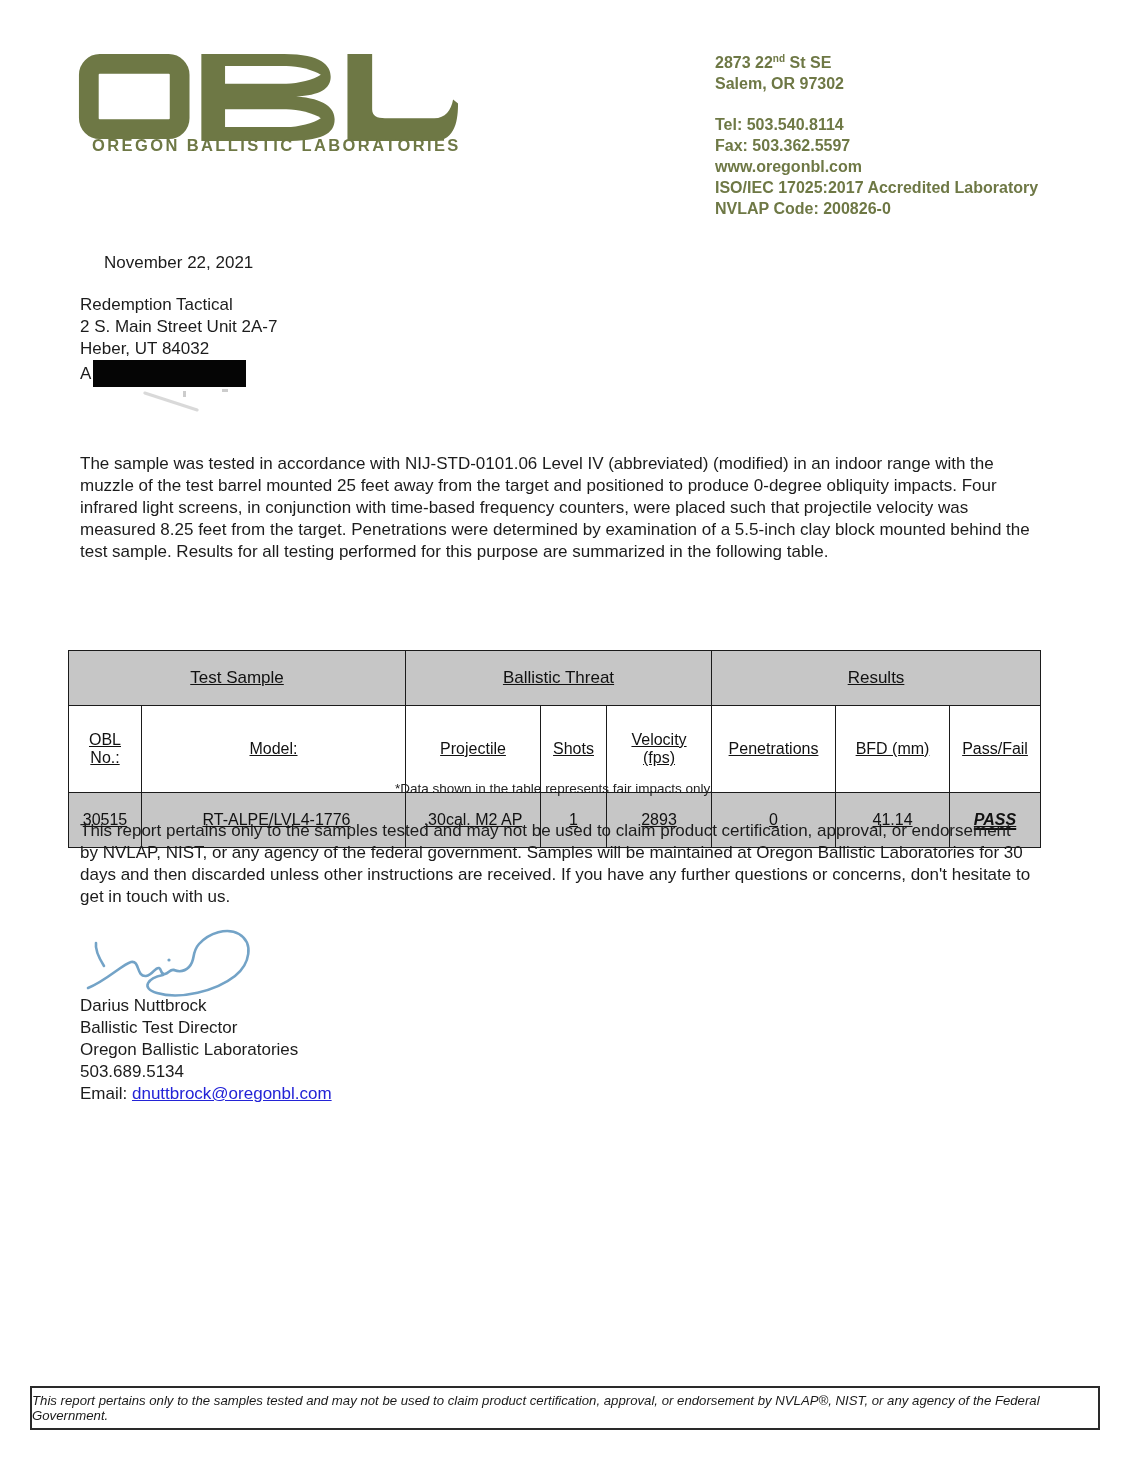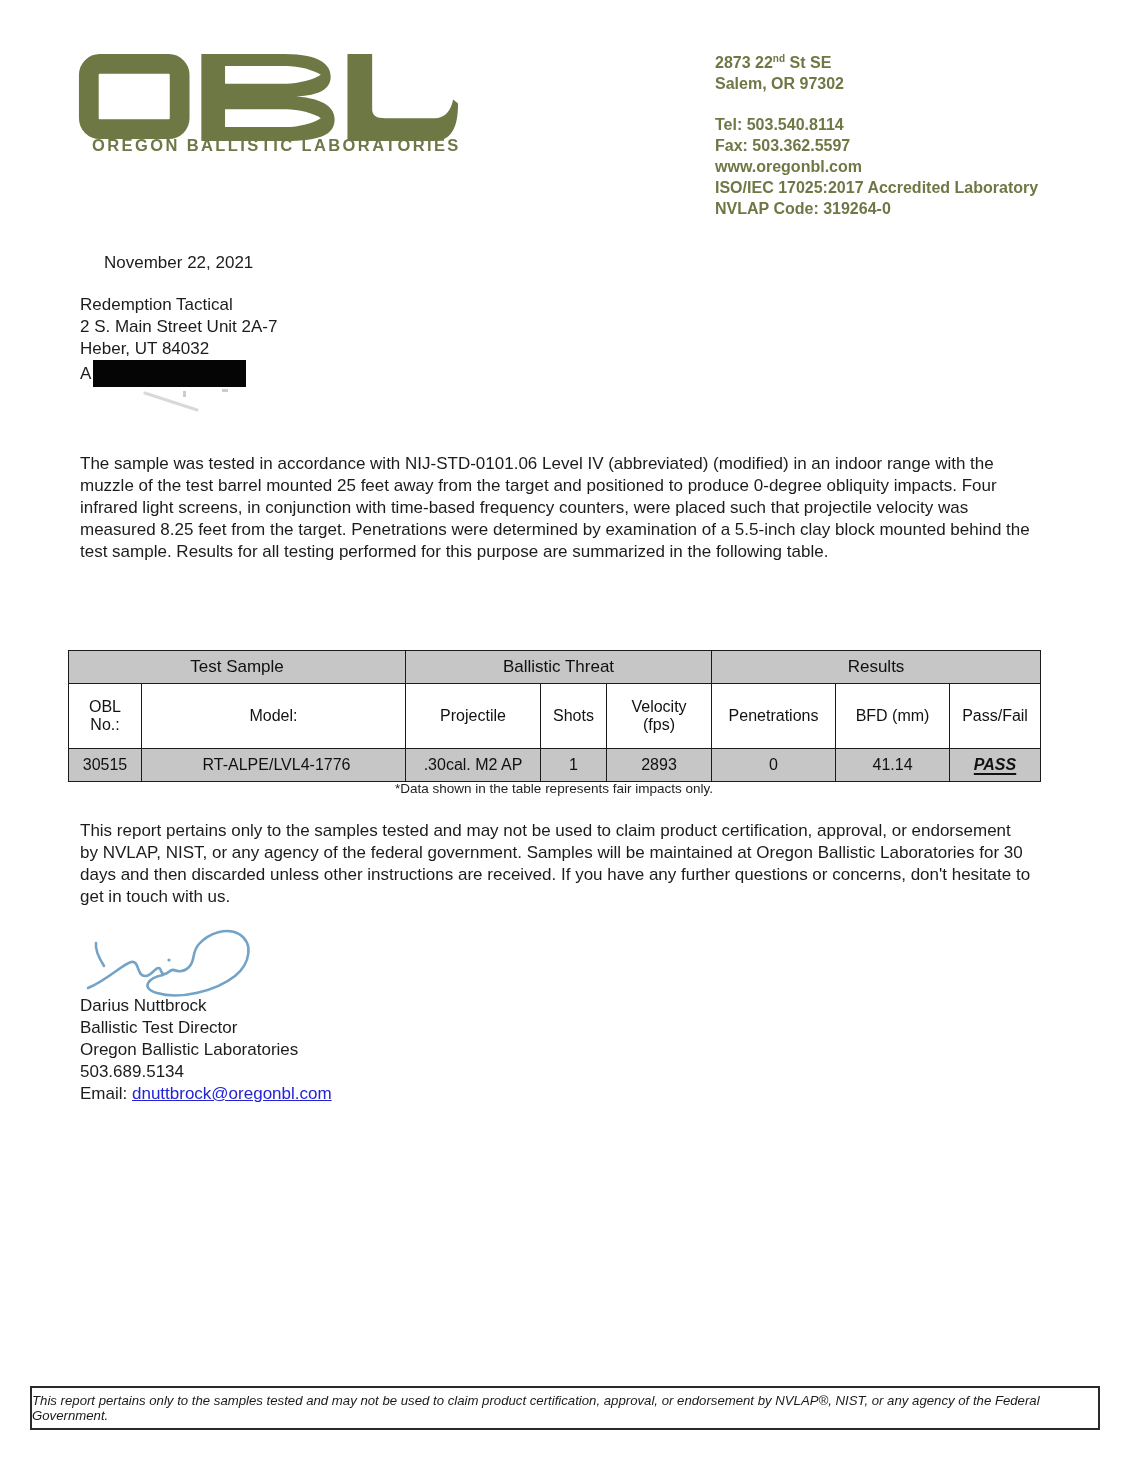--- a/index.html
+++ b/index.html
@@ -34,21 +34,21 @@
   .body-block p{margin:0;}
   sub.v0{font-size:11px;}
   .closing{position:absolute;left:80px;top:820px;width:952px;font-size:17px;line-height:22px;}
   
   .results-table{
     position:absolute;left:68px;top:650px;width:972px;border-collapse:collapse;
     table-layout:fixed;font-size:16px;color:#111;
   }
   .results-table th,.results-table td{
     border:1.5px solid #1b1b1b;text-align:center;vertical-align:middle;
-    font-weight:normal;padding:2px 4px;
+    font-weight:normal;padding:13px 4px;text-decoration:underline;
   }
   .results-table .grp{background:#c6c6c6;height:28px;font-size:17px;}
   .results-table .hdr td{background:#ffffff;height:60px;}
   .results-table .data td{background:#c6c6c6;height:28px;}
   .prewrap{white-space:pre-line;}
   .cell-left{text-align:left;padding-left:10px !important;}
   .pass{font-weight:bold;font-style:italic;text-decoration:underline;
     text-decoration-thickness:2px;text-underline-offset:3px;}
   .footnote{position:absolute;left:68px;top:781px;width:972px;text-align:center;
     font-size:13.5px;color:#222;}
@@ -83,21 +83,21 @@
   <div class="logo-sub">OREGON BALLISTIC LABORATORIES</div>
 
   <div class="lh-right">
     <div><span>2873 22</span><sup>nd</sup><span> St SE</span></div>
     <div>Salem, OR 97302</div>
     <div class="gap"></div>
     <div>Tel: 503.540.8114</div>
     <div>Fax: 503.362.5597</div>
     <div>www.oregonbl.com</div>
     <div>ISO/IEC 17025:2017 Accredited Laboratory</div>
-    <div>NVLAP Code: 319264-0</div>
+    <div>NVLAP Code: 200826-0</div>
   </div>
 
   <div class="date">November 22, 2021</div>
 
   <div class="recipient">
     <div>Redemption Tactical</div>
     <div>2 S. Main Street Unit 2A-7</div>
     <div>Heber, UT 84032</div>
     <div class="redact-line">
       <span>A</span>

